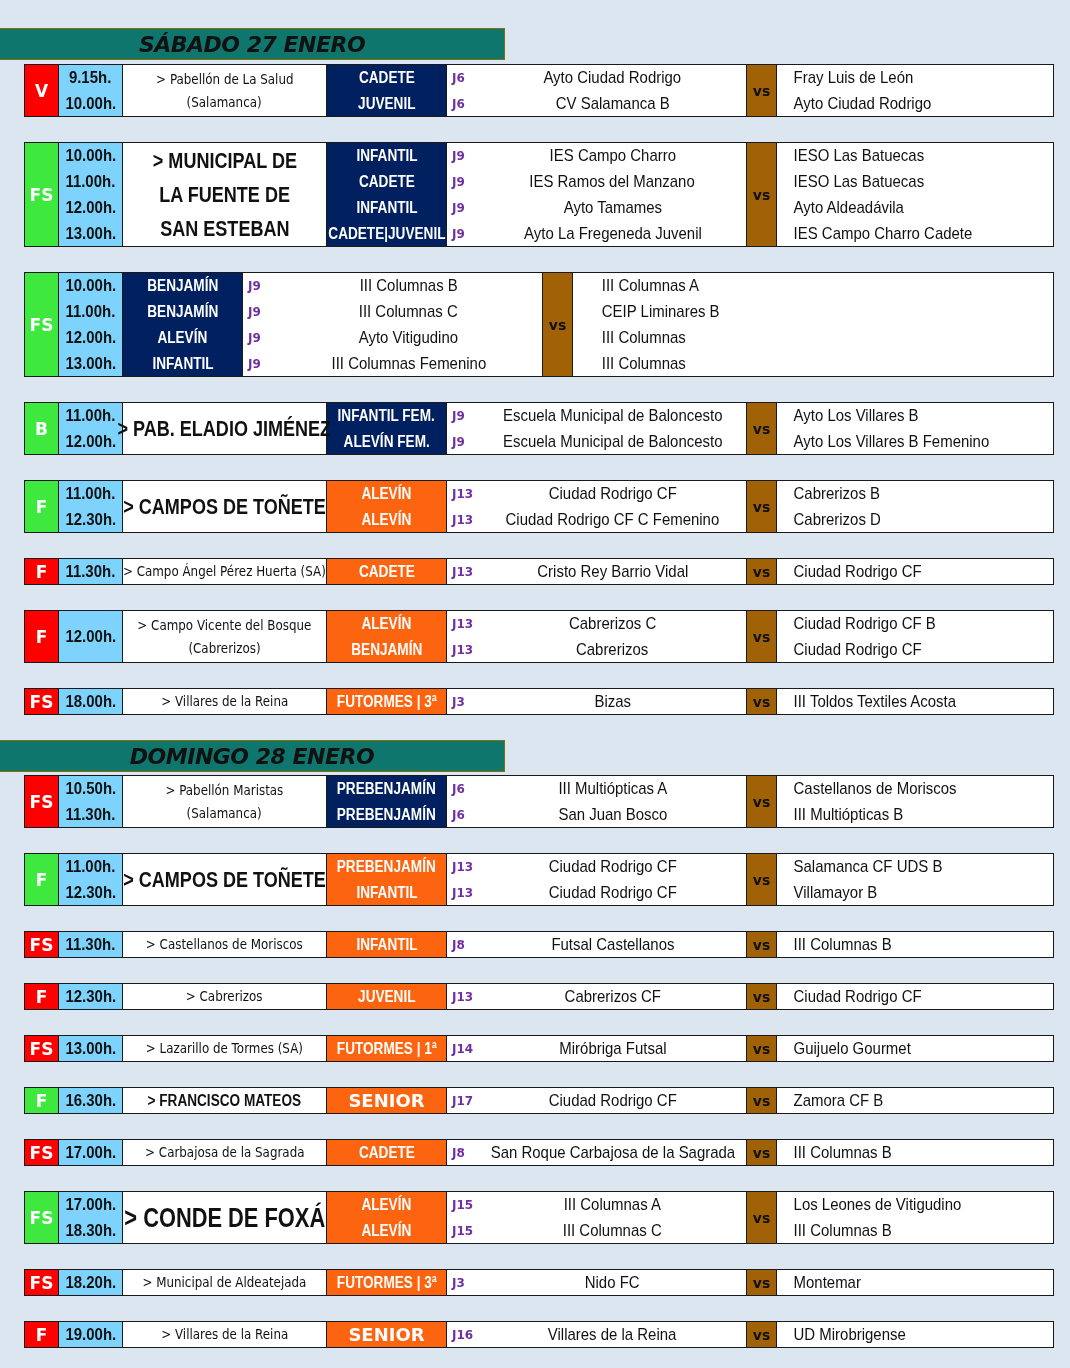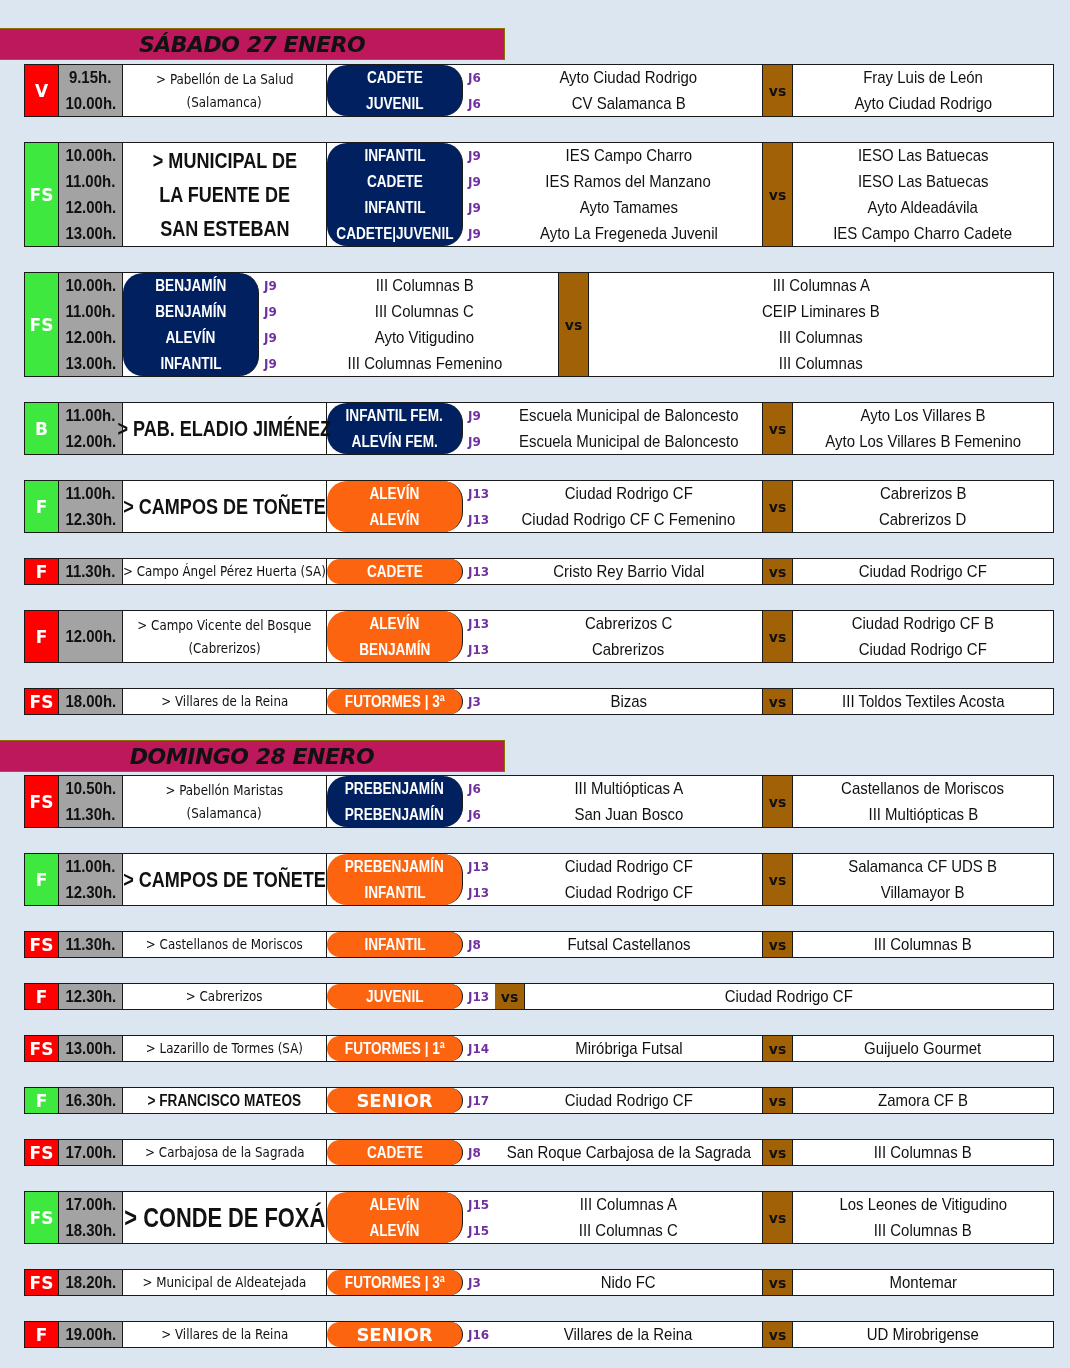--- a/index.html
+++ b/index.html
@@ -1,42 +1,42 @@
 <!DOCTYPE html>
 <html><head>
 <meta charset="utf-8">
 <style>
   html,body{margin:0;padding:0;}
   body{width:1070px;height:1368px;background:#dce6f1;position:relative;overflow:hidden;font-family:"Liberation Sans",sans-serif;}
-  .dayhdr{position:absolute;left:0;width:505px;height:32px;background:#be185d;border:1px solid #8a6d00;border-left:none;box-sizing:border-box;display:flex;align-items:center;justify-content:center;}
+  .dayhdr{position:absolute;left:0;width:505px;height:32px;background:#0f766e;border:1px solid #8a6d00;border-left:none;box-sizing:border-box;display:flex;align-items:center;justify-content:center;}
   .dayhdr span{font-family:"DejaVu Sans",sans-serif;font-weight:bold;font-style:italic;font-size:22px;color:#111;letter-spacing:-0.5px;}
   .block{position:absolute;left:24px;width:1030px;box-sizing:border-box;border:1px solid #1a1a1a;background:#fff;display:flex;}
   .c{box-sizing:border-box;display:flex;flex-direction:column;justify-content:center;border-right:1px solid #1a1a1a;}
   .badge{width:34px;align-items:center;color:#fff;font-family:"DejaVu Sans",sans-serif;font-weight:bold;font-size:17px;}
   .badge.red{background:#ff0000;}
   .badge.green{background:#3fe83f;}
-  .time{width:64px;background:#a3a3a3;align-items:center;}
+  .time{width:64px;background:#7dd3fc;align-items:center;}
   .time div{height:26px;line-height:26px;font-family:"Liberation Sans",sans-serif;font-weight:bold;font-size:17px;color:#111;transform:scaleX(0.88);}
   .venue{width:204px;align-items:center;text-align:left;color:#111;}
   .venue .small{font-family:"DejaVu Sans",sans-serif;font-size:14px;line-height:23px;transform:scaleX(0.85);white-space:nowrap;}
   .venue .big{font-family:"Liberation Sans",sans-serif;font-weight:bold;font-size:22px;line-height:34px;transform:scaleX(0.82);white-space:nowrap;}
   .venue .huge{font-family:"Liberation Sans",sans-serif;font-weight:bold;font-size:36px;line-height:50px;transform:scaleX(0.8);white-space:nowrap;}
   .venue .mid{font-family:"Liberation Sans",sans-serif;font-weight:bold;font-size:28px;line-height:48px;transform:scaleX(0.78);white-space:nowrap;}
   .venue .medium{font-family:"Liberation Sans",sans-serif;font-weight:bold;font-size:16px;line-height:24px;transform:scaleX(0.85);white-space:nowrap;}
-  .cat{width:136px;align-items:center;color:#fff;border-radius:20px;}
+  .cat{width:120px;align-items:center;color:#fff;}
   .cat.navy{background:#002060;}
   .cat.orange{background:#fd6410;}
   .cat div{height:26px;line-height:26px;font-family:"Liberation Sans",sans-serif;font-weight:bold;font-size:16px;transform:scaleX(0.85);white-space:nowrap;}
   .cat .senior{font-family:"DejaVu Sans",sans-serif;font-size:18px;transform:none;}
   .jor{width:32px;padding-left:5px;border-right:none;}
   .jor div{height:26px;line-height:26px;font-family:"DejaVu Sans",sans-serif;font-weight:bold;font-size:12px;color:#7030a0;}
   .home{width:268px;align-items:center;}
   .home div,.away div{height:26px;line-height:26px;font-family:"Liberation Sans",sans-serif;font-size:17px;color:#111;transform:scaleX(0.88);white-space:nowrap;}
   .vs{width:30px;background:#a16207;align-items:center;font-family:"DejaVu Sans",sans-serif;font-weight:bold;font-size:14px;color:#111;}
-  .away{flex:1;align-items:center;border-right:none;}
+  .away{flex:1;border-right:none;}
 </style>
 </head>
 <body>
 
 <div id="root">
     <div class="dayhdr" style="top: 28px;">
       <span>SÁBADO 27 ENERO</span>
     </div>
     <div class="dayhdr" style="top: 740px;">
       <span>DOMINGO 28 ENERO</span>
@@ -351,20 +351,23 @@
       </div>
       <div class="c venue">
         <div class="small">&gt; Cabrerizos</div>
       </div>
       <div class="c cat orange">
         <div>JUVENIL</div>
       </div>
       <div class="c jor">
         <div>J13</div>
       </div>
+      <div class="c home">
+        <div>Cabrerizos CF</div>
+      </div>
       <div class="c vs">vs</div>
       <div class="c away">
         <div>Ciudad Rodrigo CF</div>
       </div>
     </div>
     <div class="block" style="top: 1035px; height: 27px;">
       <div class="c badge red">FS</div>
       <div class="c time">
         <div>13.00h.</div>
       </div>

